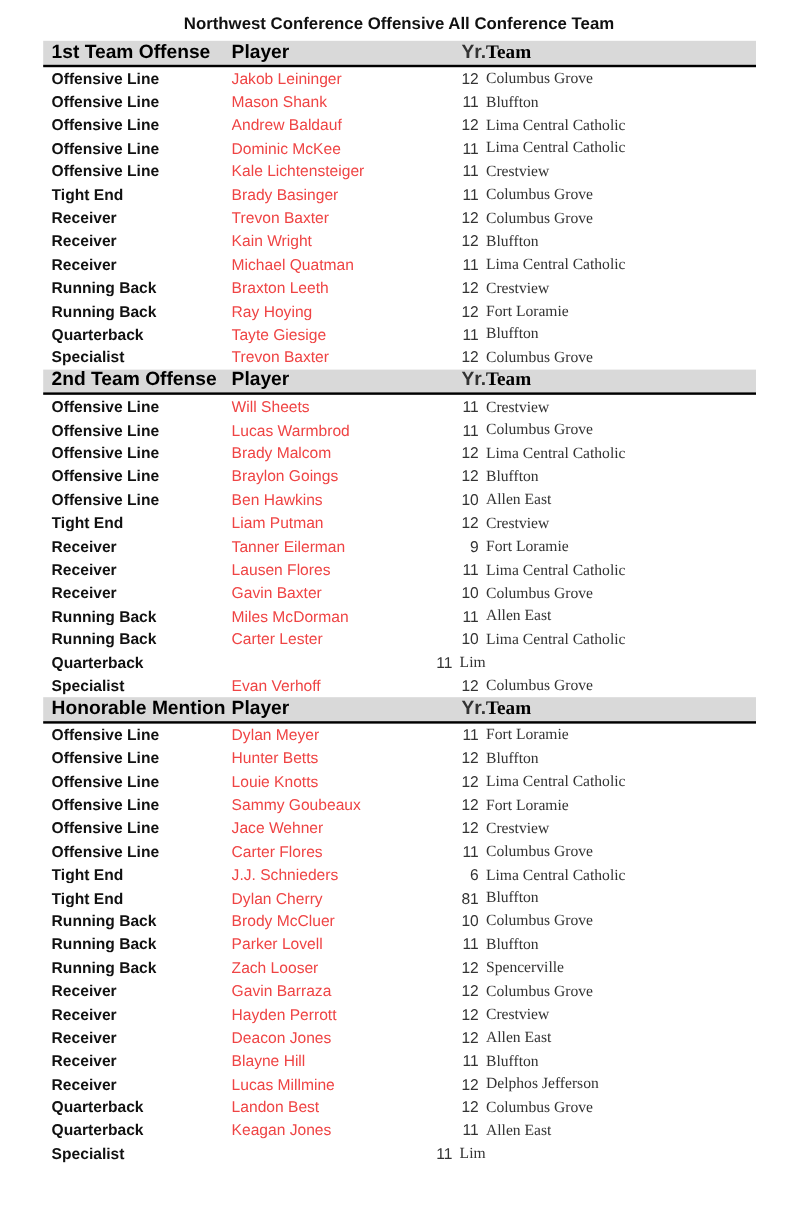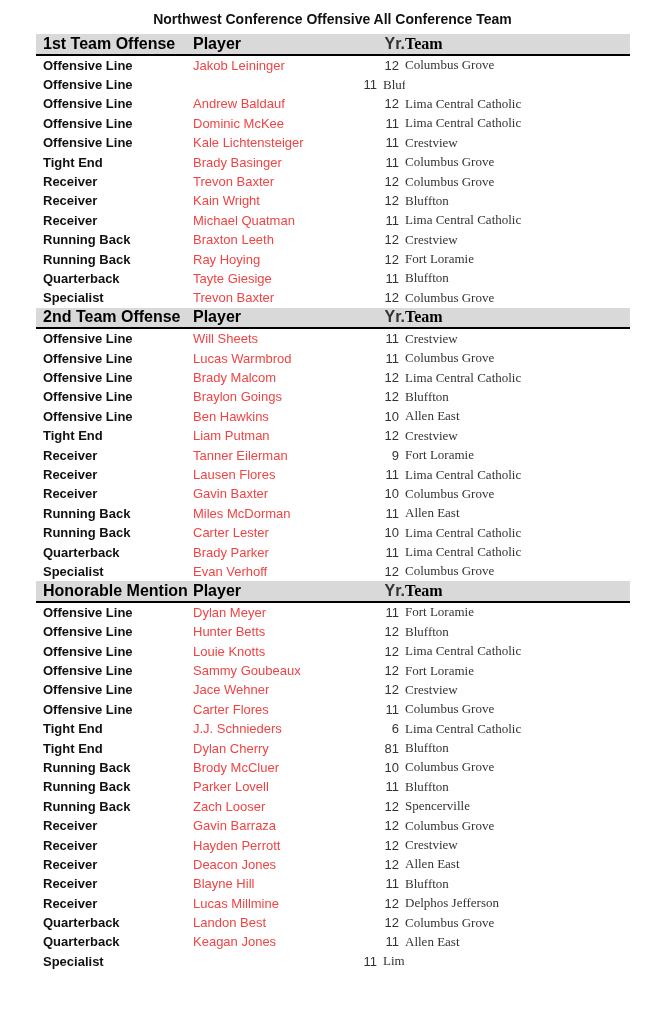--- a/index.html
+++ b/index.html
@@ -89,20 +89,21 @@
         <span class="c-team">Team</span>
       </div>
       <div class="row data-row">
         <span class="c-pos">Offensive Line</span>
         <span class="c-player">Jakob Leininger</span>
         <span class="c-yr">12</span>
         <span class="c-team">Columbus Grove</span>
       </div>
       <div class="row data-row">
         <span class="c-pos">Offensive Line</span>
+        <span class="c-player">Mason Shank</span>
         <span class="c-yr">11</span>
         <span class="c-team">Bluffton</span>
       </div>
       <div class="row data-row">
         <span class="c-pos">Offensive Line</span>
         <span class="c-player">Andrew Baldauf</span>
         <span class="c-yr">12</span>
         <span class="c-team">Lima Central Catholic</span>
       </div>
       <div class="row data-row">
@@ -232,21 +233,20 @@
         <span class="c-team">Allen East</span>
       </div>
       <div class="row data-row">
         <span class="c-pos">Running Back</span>
         <span class="c-player">Carter Lester</span>
         <span class="c-yr">10</span>
         <span class="c-team">Lima Central Catholic</span>
       </div>
       <div class="row data-row">
         <span class="c-pos">Quarterback</span>
-        <span class="c-player">Brady Parker</span>
         <span class="c-yr">11</span>
         <span class="c-team">Lima Central Catholic</span>
       </div>
       <div class="row data-row">
         <span class="c-pos">Specialist</span>
         <span class="c-player">Evan Verhoff</span>
         <span class="c-yr">12</span>
         <span class="c-team">Columbus Grove</span>
       </div>
       <div class="row header-row">

